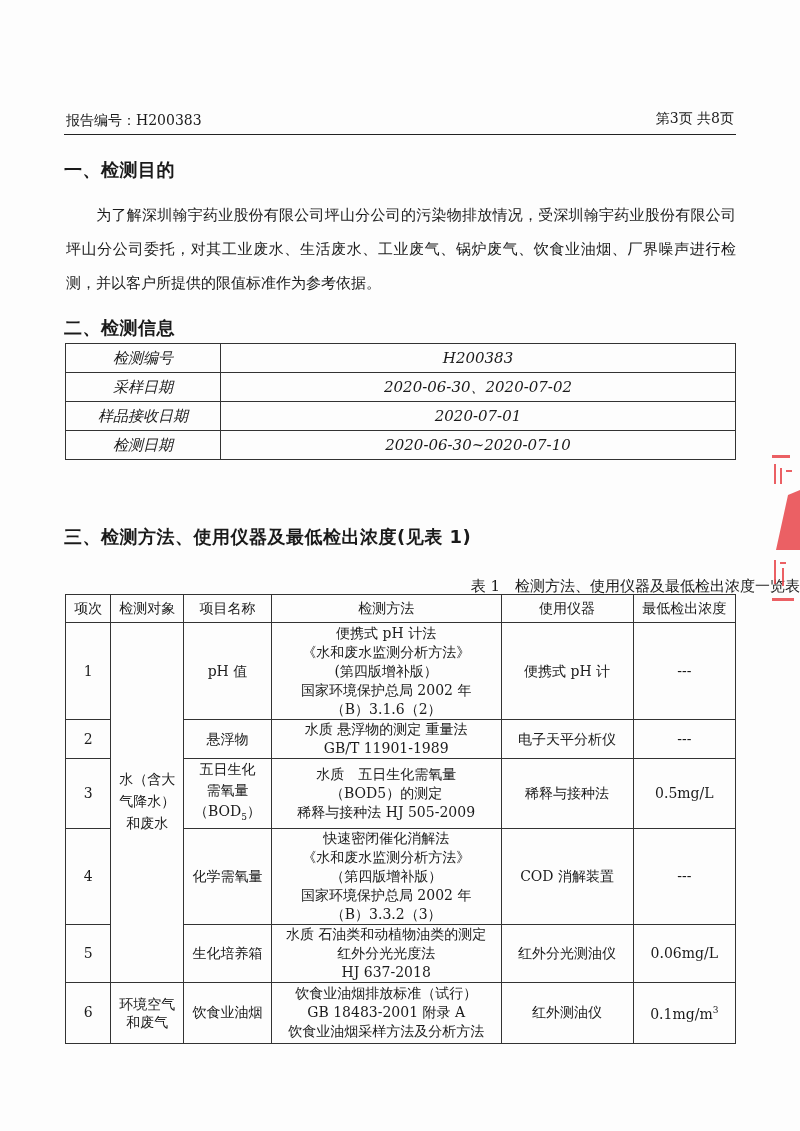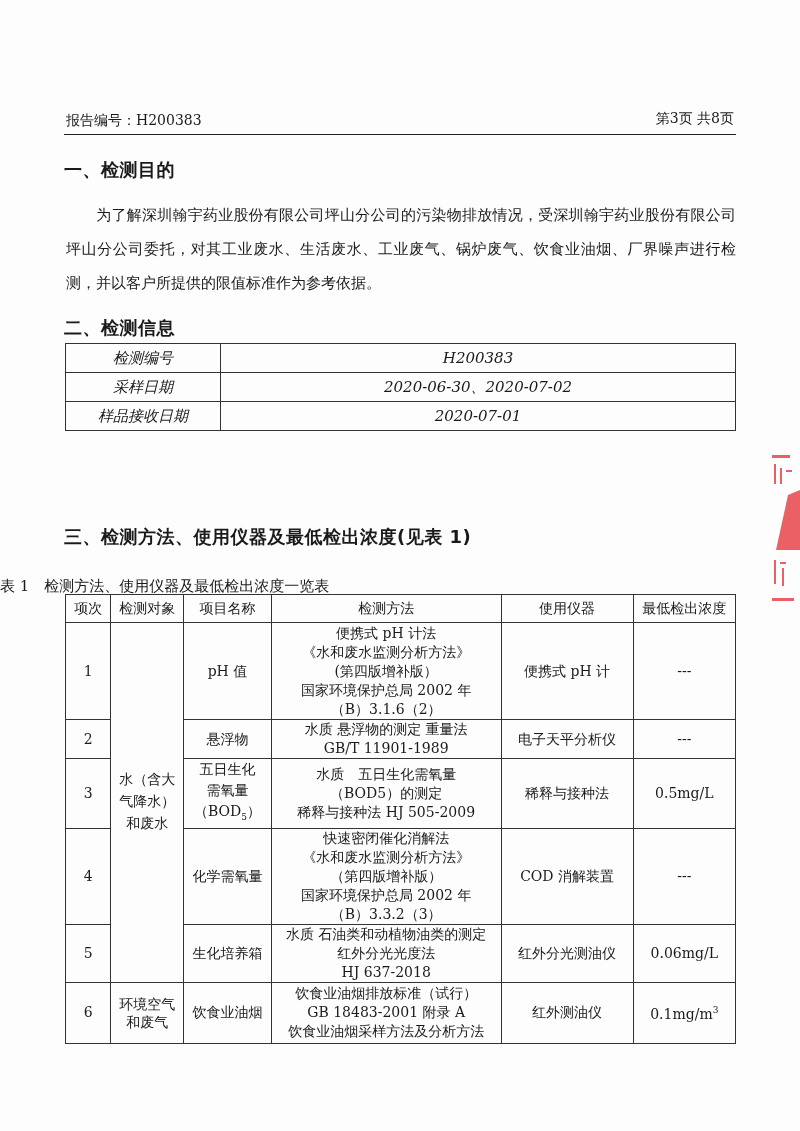--- a/index.html
+++ b/index.html
@@ -14,21 +14,21 @@
   .hdr-right { right: 66px; top: 110px; font-size: 14px; }
   .hdr-rule { left: 64px; top: 134px; width: 672px; height: 0; border-top: 1.5px solid #222; }
   .sec-title { font-family: "DejaVu Sans", "Liberation Sans", sans-serif; font-weight: bold; font-size: 18px; left: 64px; letter-spacing: 0.5px; }
   .para { left: 66px; top: 198px; width: 670px; font-size: 15px; line-height: 34px; text-align: justify; }
   .para .indent { display: inline-block; width: 30px; }
   table { border-collapse: collapse; }
   td, th { border: 1px solid #333; text-align: center; vertical-align: middle; font-weight: normal; padding: 0; }
   .info-table { left: 65px; top: 343px; width: 671px; font-size: 15px; font-style: italic; }
   .info-table td { height: 28px; }
   .info-table td.k { width: 154px; }
-  .caption { left: 0; width: 800px; top: 577px; text-align: left; font-size: 15px; }
+  .caption { left: 0; width: 800px; top: 577px; text-align: right; font-size: 15px; }
   .main-table { left: 65px; top: 594px; width: 671px; font-size: 14px; line-height: 19px; }
   .main-table th { height: 27px; font-size: 14px; }
   .c1 { width: 45px; } .c2 { width: 72px; } .c3 { width: 87px; }
   .c4 { width: 232px; } .c5 { width: 133px; } .c6 { width: 102px; }
   .stamp { left: 768px; top: 450px; width: 32px; height: 160px; }
   sup, sub { font-size: 9px; }
 </style>
 </head>
 <body>
 
@@ -46,20 +46,24 @@
         <td class="k">检测编号</td>
         <td>H200383</td>
       </tr>
   <tr>
         <td class="k">采样日期</td>
         <td>2020-06-30、2020-07-02</td>
       </tr>
   <tr>
         <td class="k">样品接收日期</td>
         <td>2020-07-01</td>
+      </tr>
+  <tr>
+        <td class="k">检测日期</td>
+        <td>2020-06-30~2020-07-10</td>
       </tr>
 </tbody>
   </table>
 
 <div class="abs sec-title" style="top:525px">三、检测方法、使用仪器及最低检出浓度(见表 1)</div>
 <div class="abs caption">表 1　检测方法、使用仪器及最低检出浓度一览表</div>
 
 <table class="abs main-table">
   <tbody>
       <tr>

